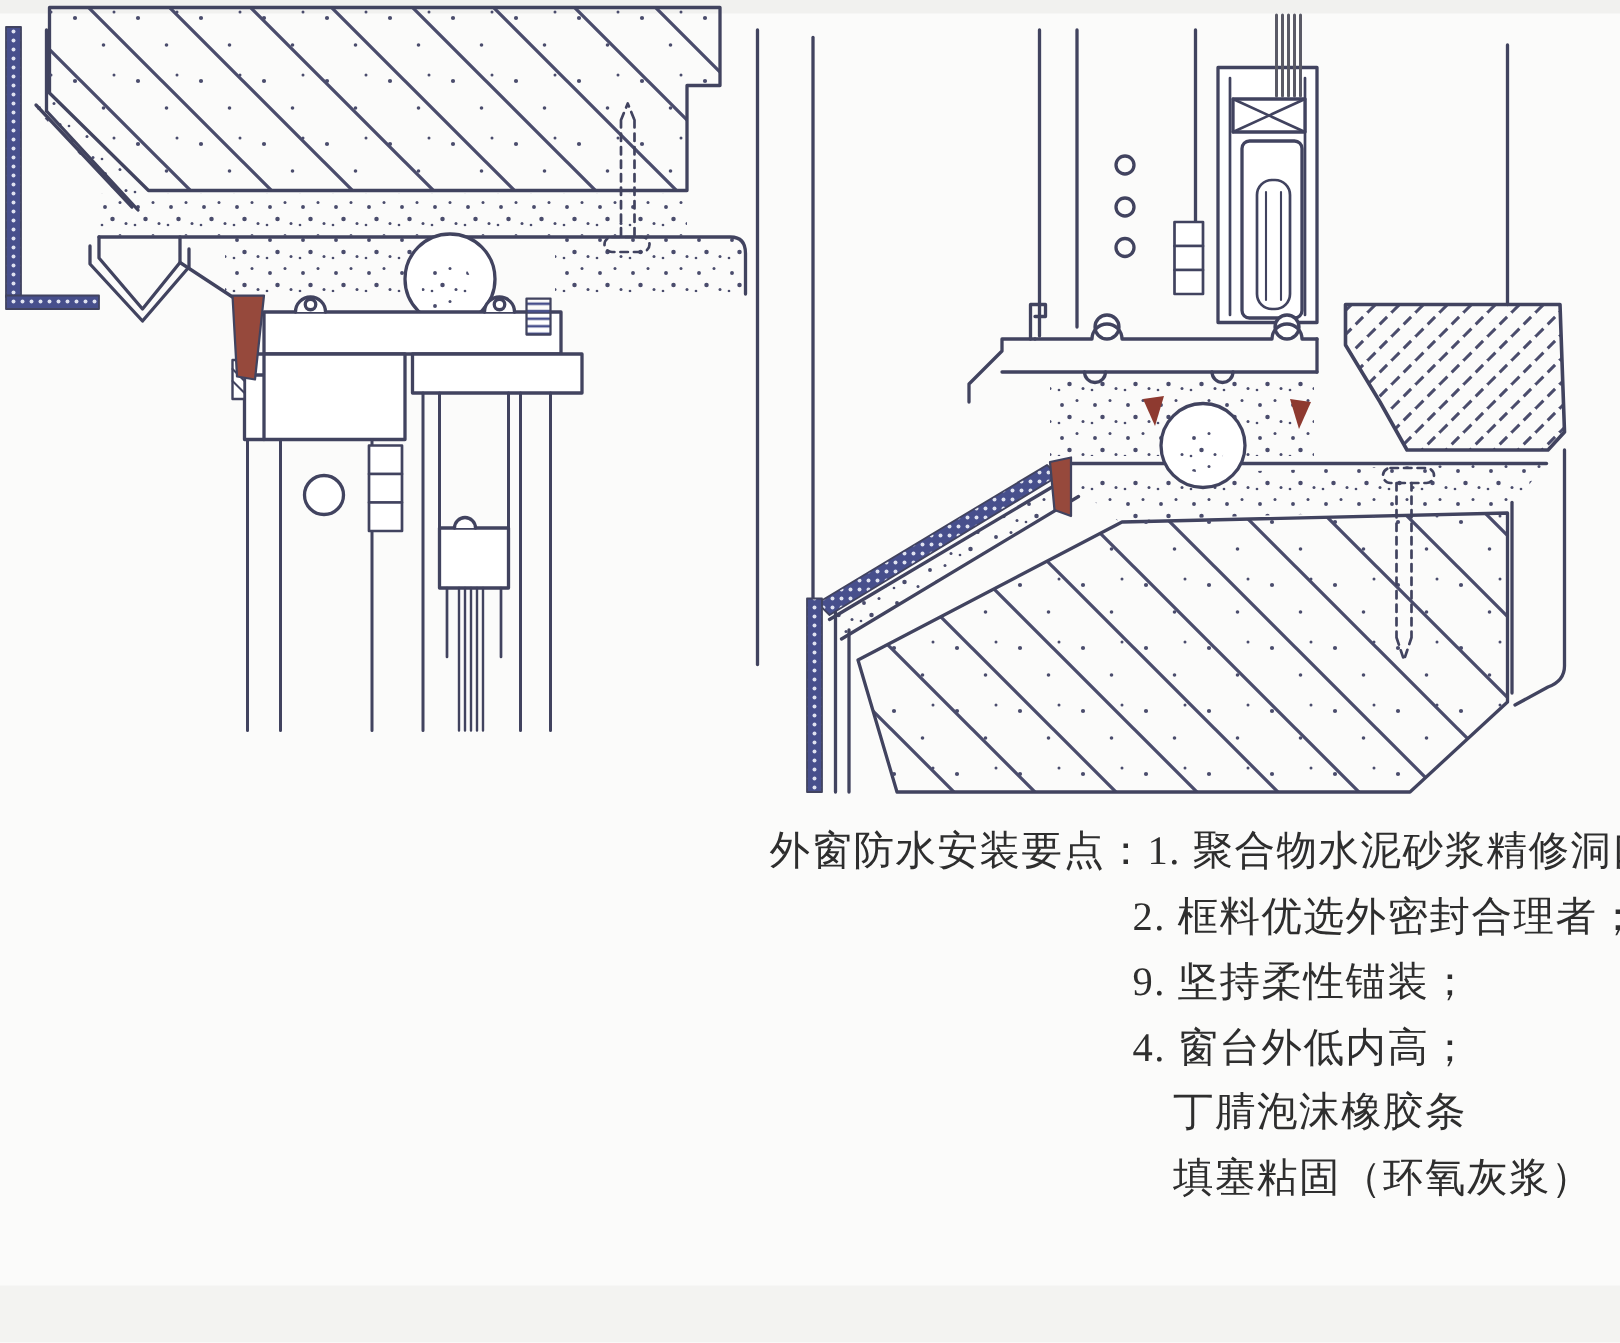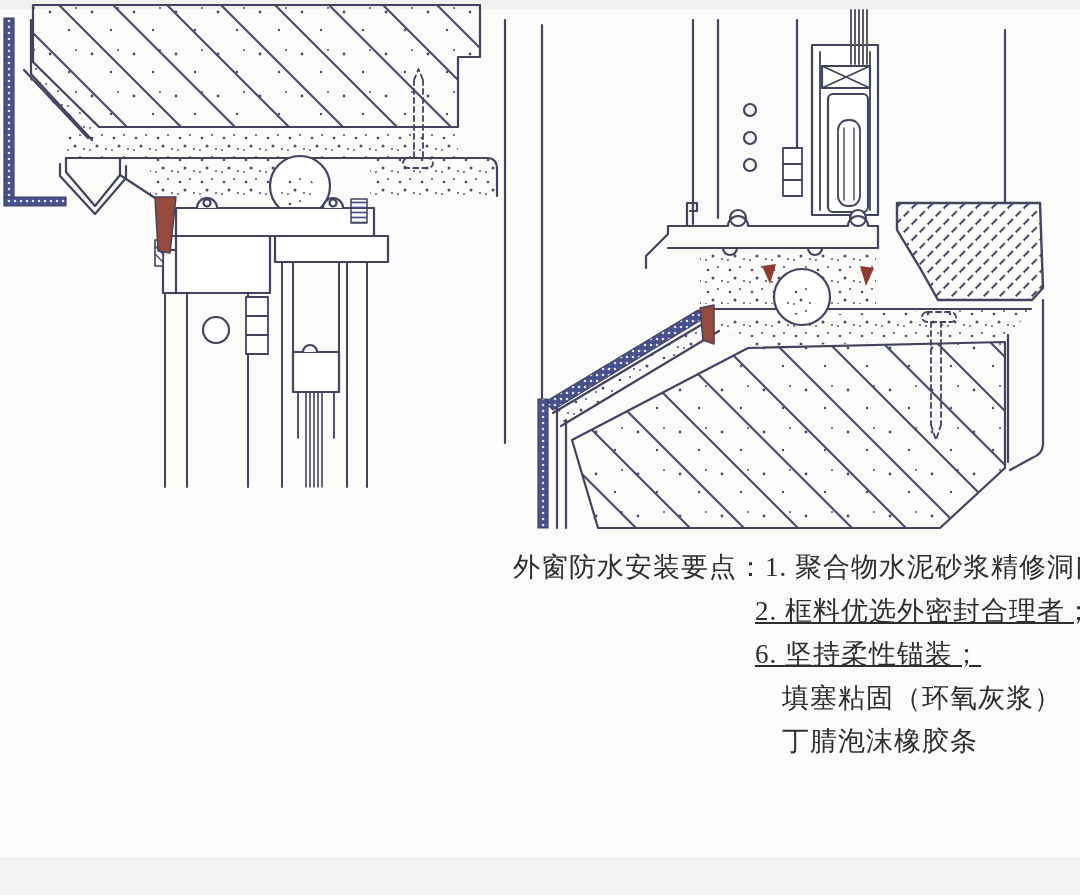--- a/index.html
+++ b/index.html
@@ -12,21 +12,21 @@
   .paper-strip-bottom{position:absolute;left:0;top:857px;width:1080px;height:38px;background:#f3f3f1;}
   .diagram{position:absolute;top:0;}
   #left-diagram{left:0;}
   #right-diagram{left:515px;}
   .notes{
     position:absolute;left:513px;top:546px;width:562px;
     font-size:27px;line-height:43.5px;color:#2e2e2e;
     letter-spacing:1px;
   }
   .notes .row{white-space:nowrap;}
-  .notes .indent-a{padding-left:242px;text-decoration:underline;}
+  .notes .indent-a{padding-left:242px;}
   .notes .indent-b{padding-left:269px;}
   .notes .label{display:inline;}
 </style>
 </head>
 <body>
 
 <div class="paper-strip-top"></div>
 <div class="paper-strip-bottom"></div>
 
 <svg id="left-diagram" class="diagram" width="515" height="530" viewBox="0 0 515 530" xmlns="http://www.w3.org/2000/svg">
@@ -208,16 +208,17 @@
 
     <path d="M700,308 L714,305 L714,344 L703,340 Z" fill="#96493c" stroke-width="1.5"></path>
     <path stroke="none" d="M762,266 L776,264 L770,284 Z" fill="#8e3a30"></path>
     <path stroke="none" d="M860,266 L874,268 L866,286 Z" fill="#8e3a30"></path>
   </g>
 </svg>
 
 <div class="notes">
   <div class="row"><span class="label">外窗防水安装要点：</span><span>1. 聚合物水泥砂浆精修洞口；</span></div>
   <div class="row indent-a">2. 框料优选外密封合理者；</div>
-  <div class="row indent-a">6. 坚持柔性锚装；</div>
+  <div class="row indent-a">9. 坚持柔性锚装；</div>
+  <div class="row indent-a">4. 窗台外低内高；</div>
+  <div class="row indent-b">丁腈泡沫橡胶条</div>
   <div class="row indent-b">填塞粘固（环氧灰浆）</div>
-  <div class="row indent-b">丁腈泡沫橡胶条</div>
 </div>
 
 </body></html>

